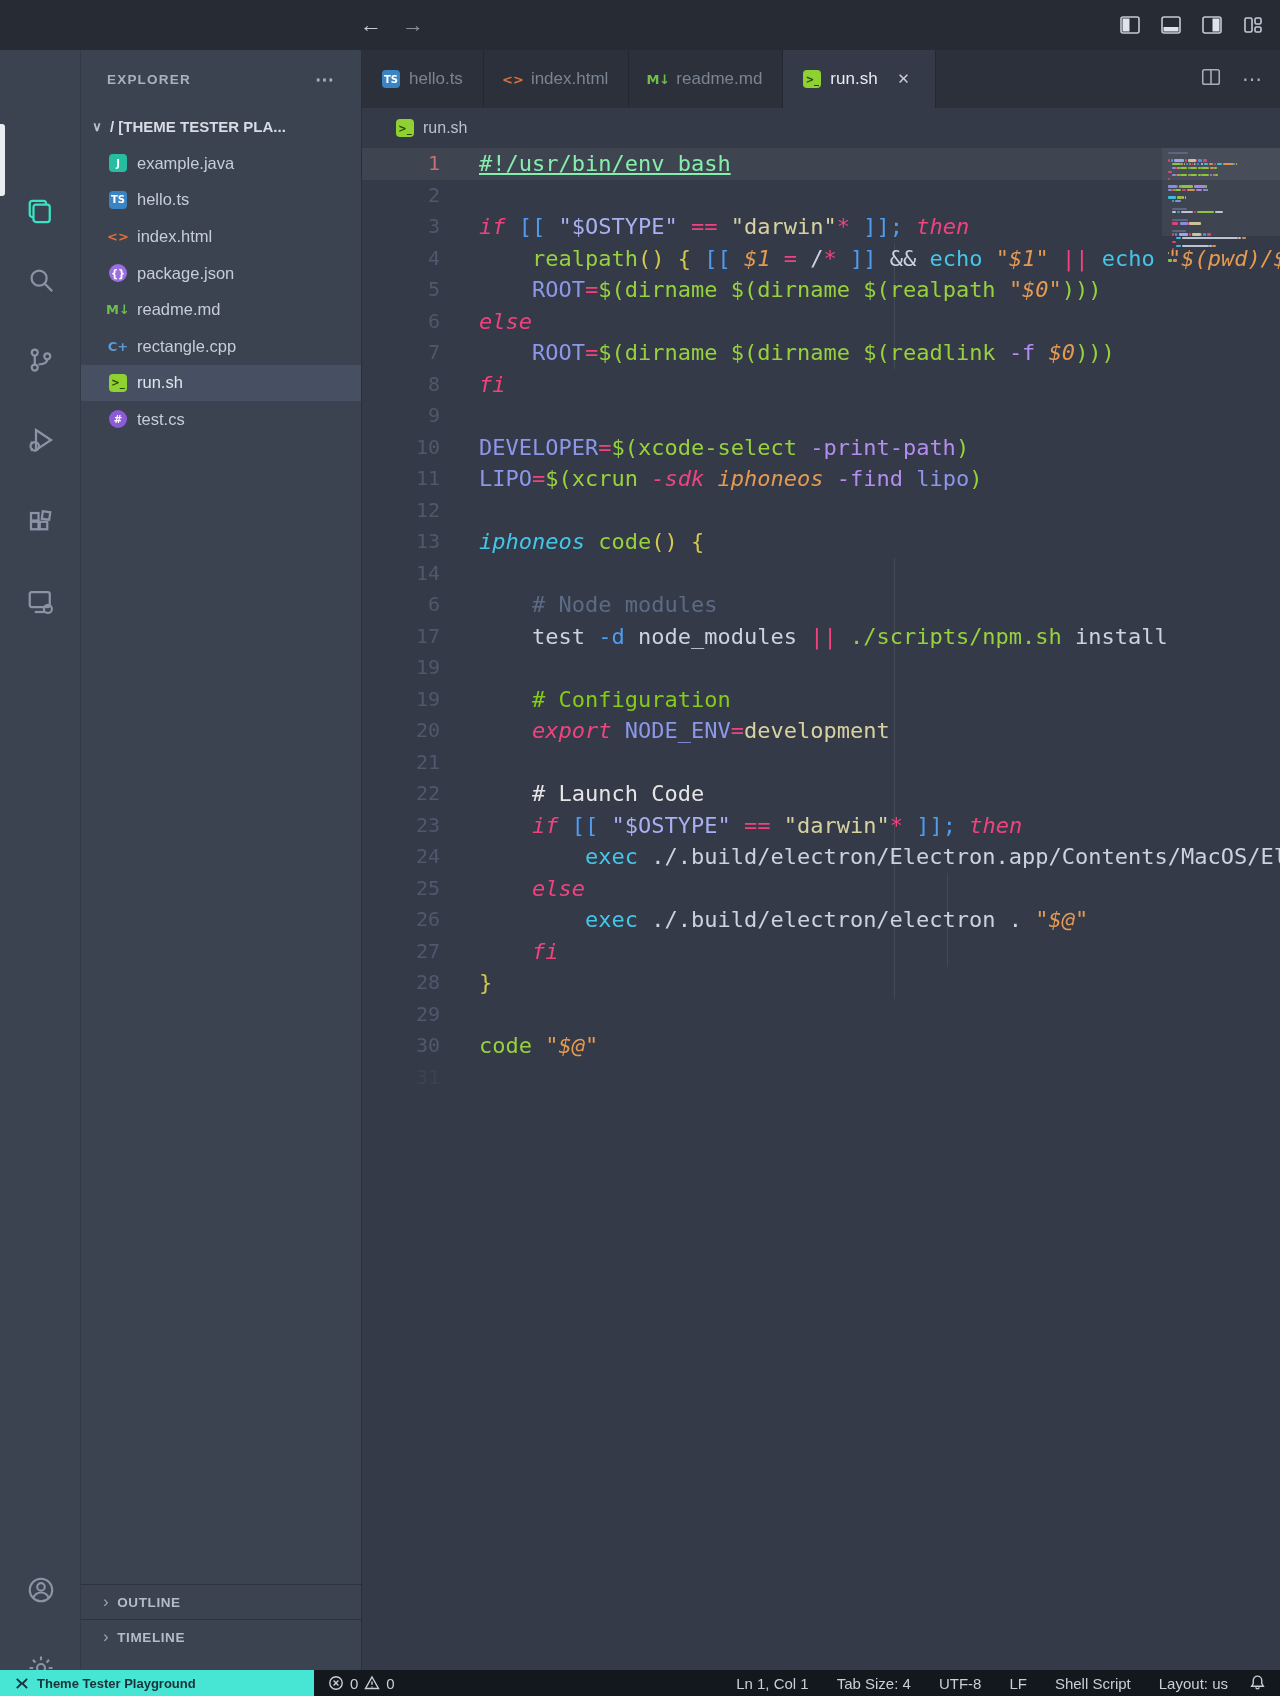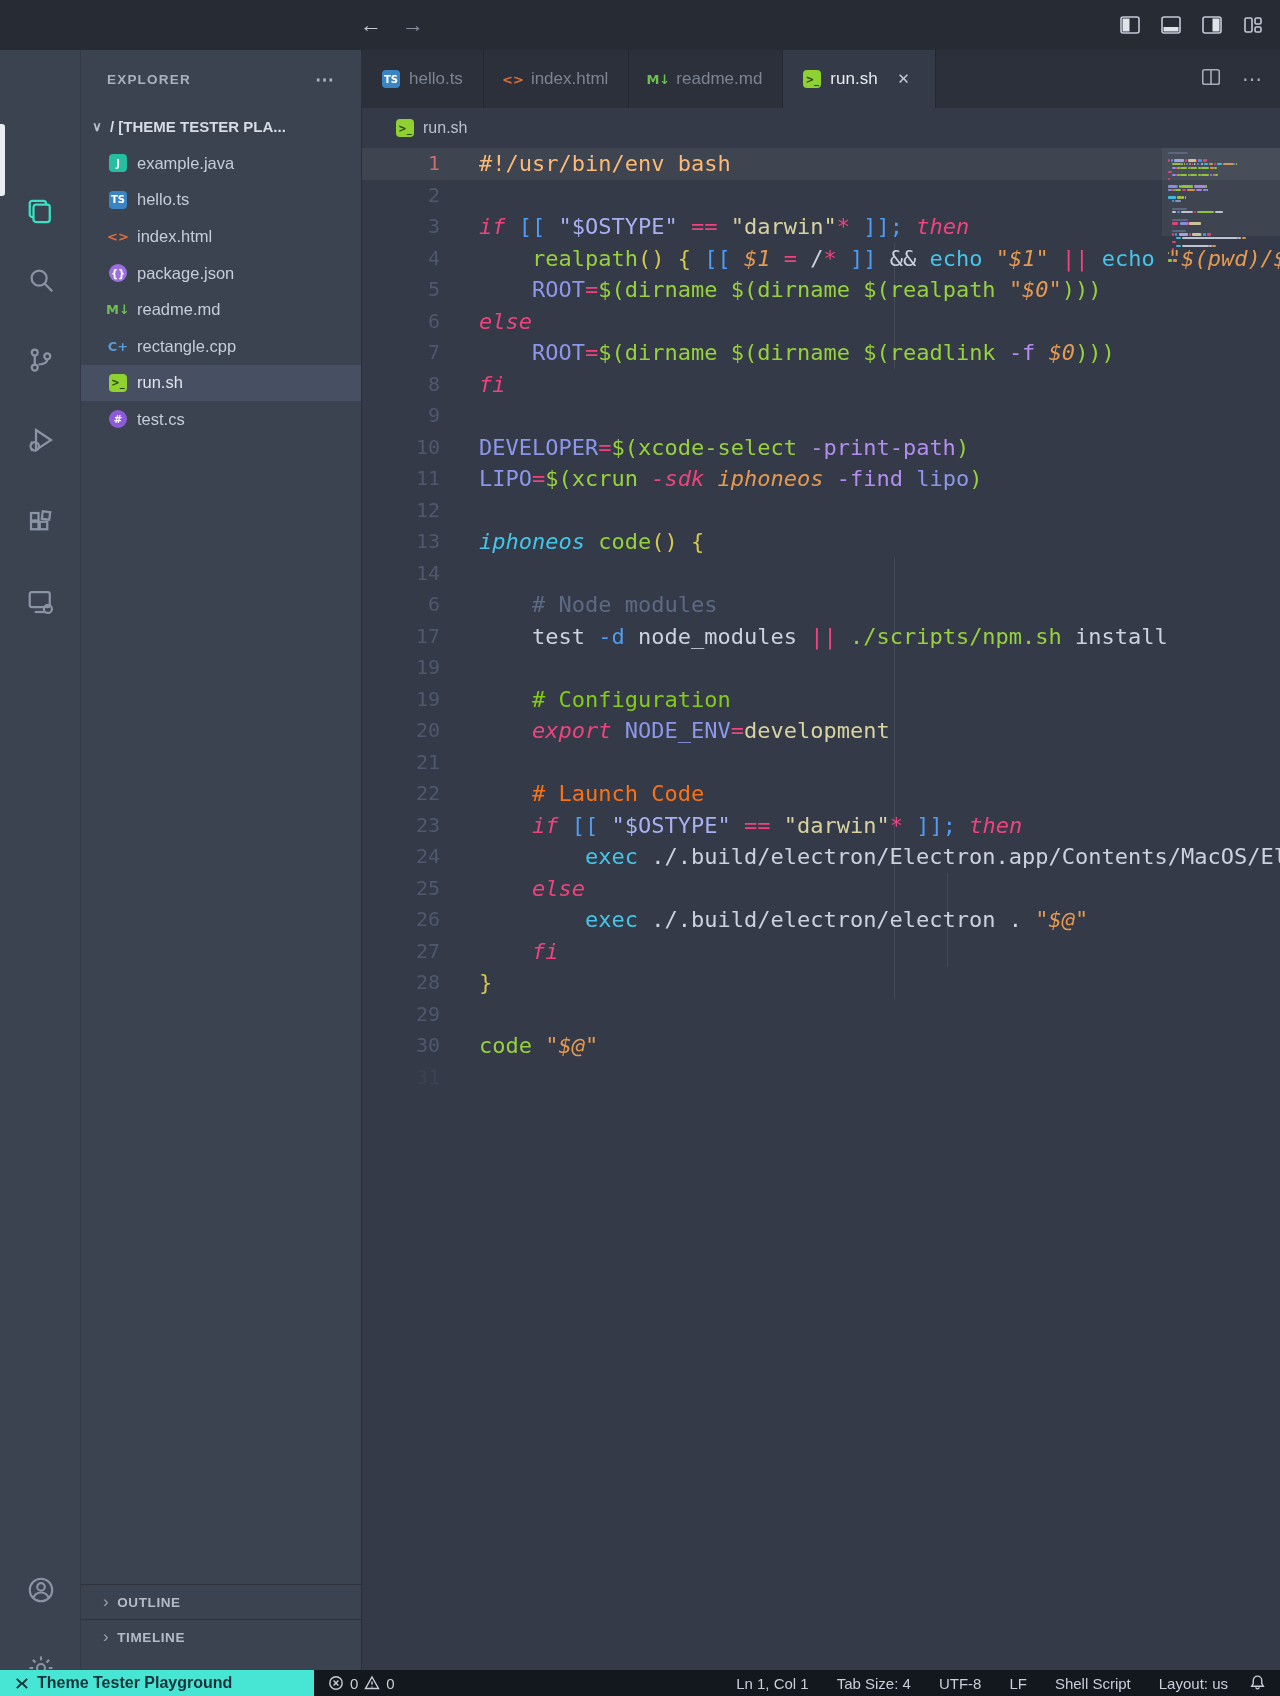--- a/index.html
+++ b/index.html
@@ -72,21 +72,21 @@
 
   
   #minimap{position:absolute;right:0;top:98px;width:118px;height:980px;overflow:hidden;}
   #mm-slider{position:absolute;left:0;top:0;width:118px;height:88px;background:rgba(255,255,255,0.055);}
   .mm-seg{position:absolute;height:2.3px;border-radius:1px;opacity:.9;}
 
   
   #statusbar{position:absolute;left:0;top:1670px;width:1280px;height:26px;background:#13171e;
     display:flex;align-items:center;color:#c9ced8;font-size:15px;}
   #remote{height:26px;display:flex;align-items:center;gap:8px;padding:0 18px 0 14px;width:314px;
-    font-size:16px;font-weight:bold;}
+    font-size:13px;font-weight:bold;}
   #problems{display:flex;align-items:center;gap:6px;margin-left:14px;}
   #sb-right{margin-left:auto;display:flex;align-items:center;gap:28px;padding-right:52px;}
   #bell{position:absolute;right:14px;top:4px;}
 </style>
 </head>
 <body>
 
 <div id="titlebar">
   <div class="nav-arrow" style="left:356px">←</div>
   <div class="nav-arrow" id="nav-fwd" style="left:398px">→</div>
@@ -266,41 +266,41 @@
     <span id="bc-icon">
         <span class="fic" style="color: rgb(39, 65, 12); background: rgb(143, 209, 49);">&gt;_</span>
       </span>
     <span>run.sh</span>
   </div>
   <div id="code">
     <div class="guide" style="left:532px;top:94.5px;height:126px;"></div>
     <div class="guide" style="left:532px;top:409.5px;height:441px;"></div>
     <div class="guide" style="left:585px;top:724.5px;height:94.5px;"></div>
     <div id="code-lines">
-        <div class="cl current"><span class="ln">1</span><span class="src"><span style="color: #fdba74;">#!/usr/bin/env bash</span></span></div>
+        <div class="cl current"><span class="ln">1</span><span class="src"><span style="color: #86efac; text-decoration: underline;">#!/usr/bin/env bash</span></span></div>
         <div class="cl"><span class="ln">2</span><span class="src"></span></div>
         <div class="cl"><span class="ln">3</span><span class="src"><span class="it" style="color: rgb(240, 67, 126);">if</span><span style="color: rgb(204, 211, 223);"> </span><span style="color: rgb(79, 156, 240);">[[</span><span style="color: rgb(204, 211, 223);"> </span><span style="color: rgb(169, 176, 242);">"$OSTYPE"</span><span style="color: rgb(204, 211, 223);"> </span><span style="color: rgb(240, 67, 126);">==</span><span style="color: rgb(204, 211, 223);"> </span><span style="color: rgb(216, 210, 160);">"darwin"</span><span style="color: rgb(240, 67, 126);">*</span><span style="color: rgb(204, 211, 223);"> </span><span style="color: rgb(79, 156, 240);">]]</span><span style="color: rgb(79, 156, 240);">;</span><span style="color: rgb(204, 211, 223);"> </span><span class="it" style="color: rgb(240, 67, 126);">then</span></span></div>
         <div class="cl"><span class="ln">4</span><span class="src"><span style="color: rgb(204, 211, 223);">    </span><span style="color: rgb(151, 210, 60);">realpath</span><span style="color: rgb(211, 201, 77);">()</span><span style="color: rgb(204, 211, 223);"> </span><span style="color: rgb(211, 201, 77);">{</span><span style="color: rgb(204, 211, 223);"> </span><span style="color: rgb(79, 156, 240);">[[</span><span style="color: rgb(204, 211, 223);"> </span><span class="it" style="color: rgb(229, 154, 82);">$1</span><span style="color: rgb(204, 211, 223);"> </span><span style="color: rgb(240, 67, 126);">=</span><span style="color: rgb(204, 211, 223);"> </span><span style="color: rgb(204, 211, 223);">/</span><span style="color: rgb(240, 67, 126);">*</span><span style="color: rgb(204, 211, 223);"> </span><span style="color: rgb(79, 156, 240);">]]</span><span style="color: rgb(204, 211, 223);"> </span><span style="color: rgb(204, 211, 223);">&amp;&amp;</span><span style="color: rgb(204, 211, 223);"> </span><span style="color: rgb(69, 197, 232);">echo</span><span style="color: rgb(204, 211, 223);"> </span><span class="it" style="color: rgb(229, 154, 82);">"$1"</span><span style="color: rgb(204, 211, 223);"> </span><span style="color: rgb(240, 67, 126);">||</span><span style="color: rgb(204, 211, 223);"> </span><span style="color: rgb(69, 197, 232);">echo</span><span style="color: rgb(204, 211, 223);"> </span><span class="it" style="color: rgb(229, 154, 82);">"$(pwd)/$1"</span></span></div>
         <div class="cl"><span class="ln">5</span><span class="src"><span style="color: rgb(204, 211, 223);">    </span><span style="color: rgb(141, 151, 234);">ROOT</span><span style="color: rgb(240, 67, 126);">=</span><span style="color: rgb(151, 210, 60);">$(</span><span style="color: rgb(151, 210, 60);">dirname</span><span style="color: rgb(204, 211, 223);"> </span><span style="color: rgb(151, 210, 60);">$(</span><span style="color: rgb(151, 210, 60);">dirname</span><span style="color: rgb(204, 211, 223);"> </span><span style="color: rgb(151, 210, 60);">$(</span><span style="color: rgb(151, 210, 60);">realpath</span><span style="color: rgb(204, 211, 223);"> </span><span class="it" style="color: rgb(229, 154, 82);">"$0"</span><span style="color: rgb(151, 210, 60);">)))</span></span></div>
         <div class="cl"><span class="ln">6</span><span class="src"><span class="it" style="color: rgb(240, 67, 126);">else</span></span></div>
         <div class="cl"><span class="ln">7</span><span class="src"><span style="color: rgb(204, 211, 223);">    </span><span style="color: rgb(141, 151, 234);">ROOT</span><span style="color: rgb(240, 67, 126);">=</span><span style="color: rgb(151, 210, 60);">$(</span><span style="color: rgb(151, 210, 60);">dirname</span><span style="color: rgb(204, 211, 223);"> </span><span style="color: rgb(151, 210, 60);">$(</span><span style="color: rgb(151, 210, 60);">dirname</span><span style="color: rgb(204, 211, 223);"> </span><span style="color: rgb(151, 210, 60);">$(</span><span style="color: rgb(151, 210, 60);">readlink</span><span style="color: rgb(204, 211, 223);"> </span><span style="color: rgb(180, 141, 240);">-f</span><span style="color: rgb(204, 211, 223);"> </span><span class="it" style="color: rgb(229, 154, 82);">$0</span><span style="color: rgb(151, 210, 60);">)))</span></span></div>
         <div class="cl"><span class="ln">8</span><span class="src"><span class="it" style="color: rgb(240, 67, 126);">fi</span></span></div>
         <div class="cl"><span class="ln">9</span><span class="src"></span></div>
         <div class="cl"><span class="ln">10</span><span class="src"><span style="color: rgb(141, 151, 234);">DEVELOPER</span><span style="color: rgb(240, 67, 126);">=</span><span style="color: rgb(151, 210, 60);">$(</span><span style="color: rgb(151, 210, 60);">xcode-select</span><span style="color: rgb(204, 211, 223);"> </span><span style="color: rgb(180, 141, 240);">-print-path</span><span style="color: rgb(151, 210, 60);">)</span></span></div>
         <div class="cl"><span class="ln">11</span><span class="src"><span style="color: rgb(141, 151, 234);">LIPO</span><span style="color: rgb(240, 67, 126);">=</span><span style="color: rgb(151, 210, 60);">$(</span><span style="color: rgb(151, 210, 60);">xcrun</span><span style="color: rgb(204, 211, 223);"> </span><span class="it" style="color: rgb(240, 67, 126);">-sdk</span><span style="color: rgb(204, 211, 223);"> </span><span class="it" style="color: rgb(229, 154, 82);">iphoneos</span><span style="color: rgb(204, 211, 223);"> </span><span style="color: rgb(180, 141, 240);">-find</span><span style="color: rgb(204, 211, 223);"> </span><span style="color: rgb(141, 151, 234);">lipo</span><span style="color: rgb(151, 210, 60);">)</span></span></div>
         <div class="cl"><span class="ln">12</span><span class="src"></span></div>
         <div class="cl"><span class="ln">13</span><span class="src"><span class="it" style="color: rgb(69, 197, 232);">iphoneos</span><span style="color: rgb(204, 211, 223);"> </span><span style="color: rgb(151, 210, 60);">code</span><span style="color: rgb(211, 201, 77);">()</span><span style="color: rgb(204, 211, 223);"> </span><span style="color: rgb(211, 201, 77);">{</span></span></div>
         <div class="cl"><span class="ln">14</span></div>
         <div class="cl"><span class="ln">6</span><span class="src"><span style="color: rgb(204, 211, 223);">    </span><span style="color: rgb(93, 106, 133);"># Node modules</span></span></div>
         <div class="cl"><span class="ln">17</span><span class="src"><span style="color: rgb(204, 211, 223);">    </span><span style="color: rgb(204, 211, 223);">test</span><span style="color: rgb(204, 211, 223);"> </span><span style="color: rgb(79, 156, 240);">-d</span><span style="color: rgb(204, 211, 223);"> </span><span style="color: rgb(204, 211, 223);">node_modules</span><span style="color: rgb(204, 211, 223);"> </span><span style="color: rgb(240, 67, 126);">||</span><span style="color: rgb(204, 211, 223);"> </span><span style="color: rgb(151, 210, 60);">./scripts/npm.sh</span><span style="color: rgb(204, 211, 223);"> </span><span style="color: rgb(204, 211, 223);">install</span></span></div>
         <div class="cl"><span class="ln">19</span><span class="src"></span></div>
         <div class="cl"><span class="ln">19</span><span class="src"><span style="color: rgb(204, 211, 223);">    </span><span style="color: #84cc16;"># Configuration</span></span></div>
         <div class="cl"><span class="ln">20</span><span class="src"><span style="color: rgb(204, 211, 223);">    </span><span class="it" style="color: rgb(240, 67, 126);">export</span><span style="color: rgb(204, 211, 223);"> </span><span style="color: rgb(141, 151, 234);">NODE_ENV</span><span style="color: rgb(240, 67, 126);">=</span><span style="color: rgb(216, 210, 160);">development</span></span></div>
         <div class="cl"><span class="ln">21</span><span class="src"></span></div>
-        <div class="cl"><span class="ln">22</span><span class="src"><span style="color: rgb(204, 211, 223);">    </span><span style="color: #f97316;"># Launch Code</span></span></div>
+        <div class="cl"><span class="ln">22</span><span class="src"><span style="color: rgb(204, 211, 223);">    </span><span style="color: #e5e5e5;"># Launch Code</span></span></div>
         <div class="cl"><span class="ln">23</span><span class="src"><span style="color: rgb(204, 211, 223);">    </span><span class="it" style="color: rgb(240, 67, 126);">if</span><span style="color: rgb(204, 211, 223);"> </span><span style="color: rgb(79, 156, 240);">[[</span><span style="color: rgb(204, 211, 223);"> </span><span style="color: rgb(169, 176, 242);">"$OSTYPE"</span><span style="color: rgb(204, 211, 223);"> </span><span style="color: rgb(240, 67, 126);">==</span><span style="color: rgb(204, 211, 223);"> </span><span style="color: rgb(216, 210, 160);">"darwin"</span><span style="color: rgb(240, 67, 126);">*</span><span style="color: rgb(204, 211, 223);"> </span><span style="color: rgb(79, 156, 240);">]]</span><span style="color: rgb(79, 156, 240);">;</span><span style="color: rgb(204, 211, 223);"> </span><span class="it" style="color: rgb(240, 67, 126);">then</span></span></div>
         <div class="cl"><span class="ln">24</span><span class="src"><span style="color: rgb(204, 211, 223);">        </span><span style="color: rgb(69, 197, 232);">exec</span><span style="color: rgb(204, 211, 223);"> </span><span style="color: rgb(204, 211, 223);">./.build/electron/Electron.app/Contents/MacOS/Electron</span></span></div>
         <div class="cl"><span class="ln">25</span><span class="src"><span style="color: rgb(204, 211, 223);">    </span><span class="it" style="color: rgb(240, 67, 126);">else</span></span></div>
         <div class="cl"><span class="ln">26</span><span class="src"><span style="color: rgb(204, 211, 223);">        </span><span style="color: rgb(69, 197, 232);">exec</span><span style="color: rgb(204, 211, 223);"> </span><span style="color: rgb(204, 211, 223);">./.build/electron/electron</span><span style="color: rgb(204, 211, 223);"> . </span><span class="it" style="color: rgb(229, 154, 82);">"$@"</span></span></div>
         <div class="cl"><span class="ln">27</span><span class="src"><span style="color: rgb(204, 211, 223);">    </span><span class="it" style="color: rgb(240, 67, 126);">fi</span></span></div>
         <div class="cl"><span class="ln">28</span><span class="src"><span style="color: rgb(211, 201, 77);">}</span></span></div>
         <div class="cl"><span class="ln">29</span><span class="src"></span></div>
         <div class="cl"><span class="ln">30</span><span class="src"><span style="color: rgb(151, 210, 60);">code</span><span style="color: rgb(204, 211, 223);"> </span><span class="it" style="color: rgb(229, 154, 82);">"$@"</span></span></div>
         <div class="cl"><span class="ln dim">31</span><span class="src"></span></div>
       </div>

